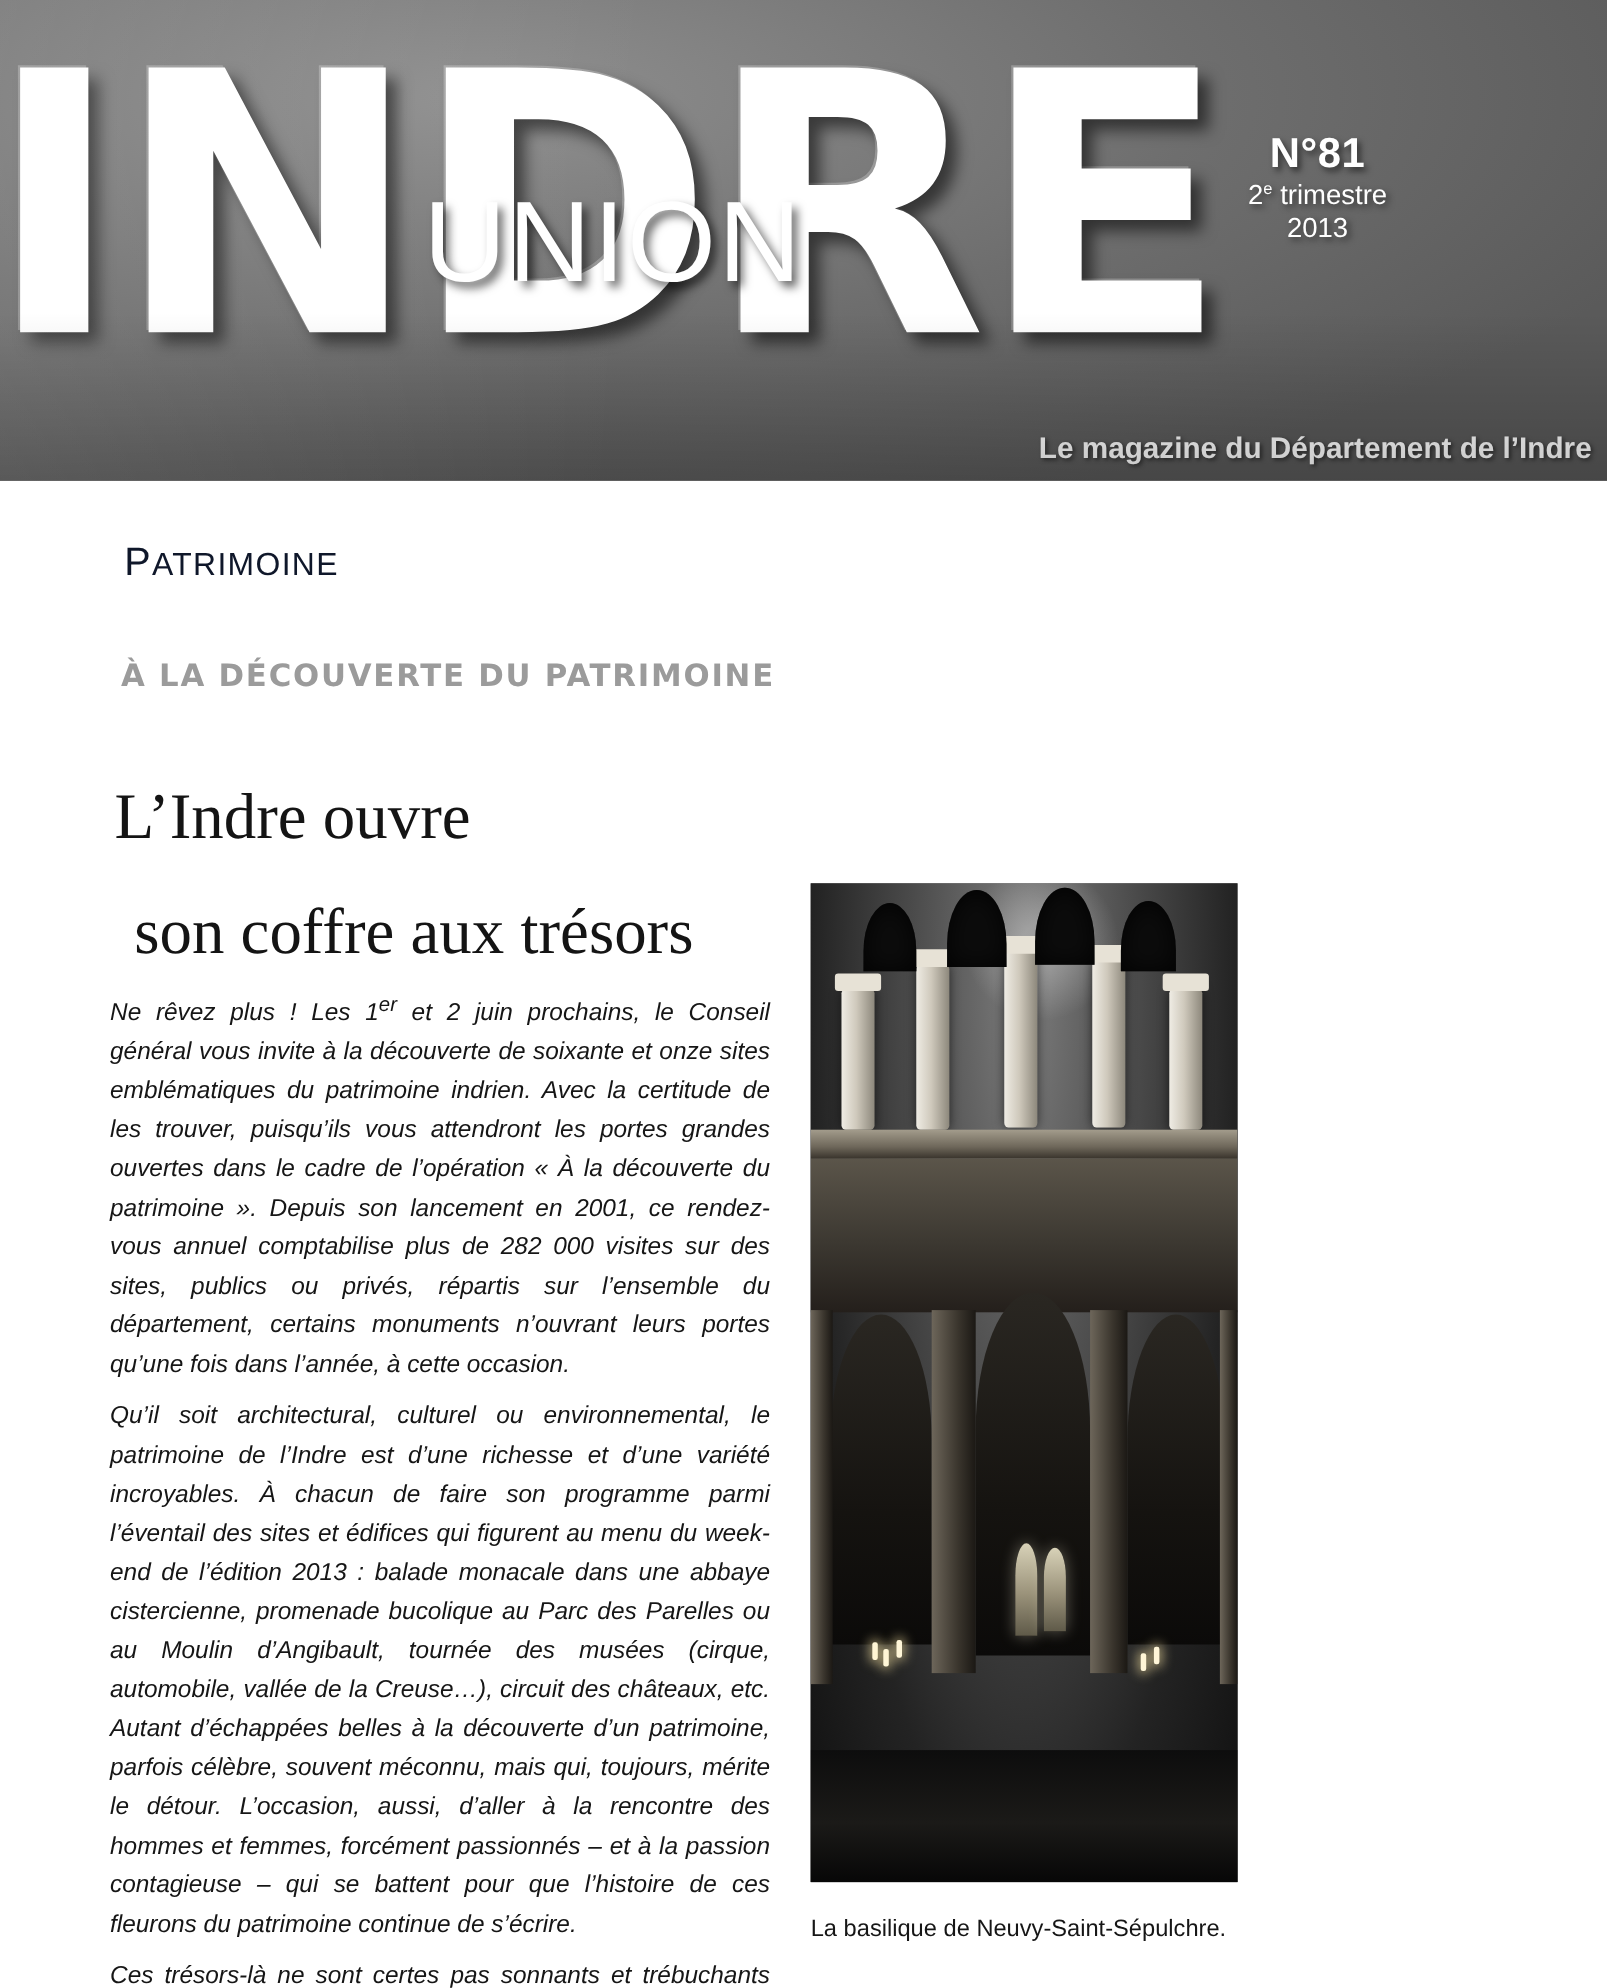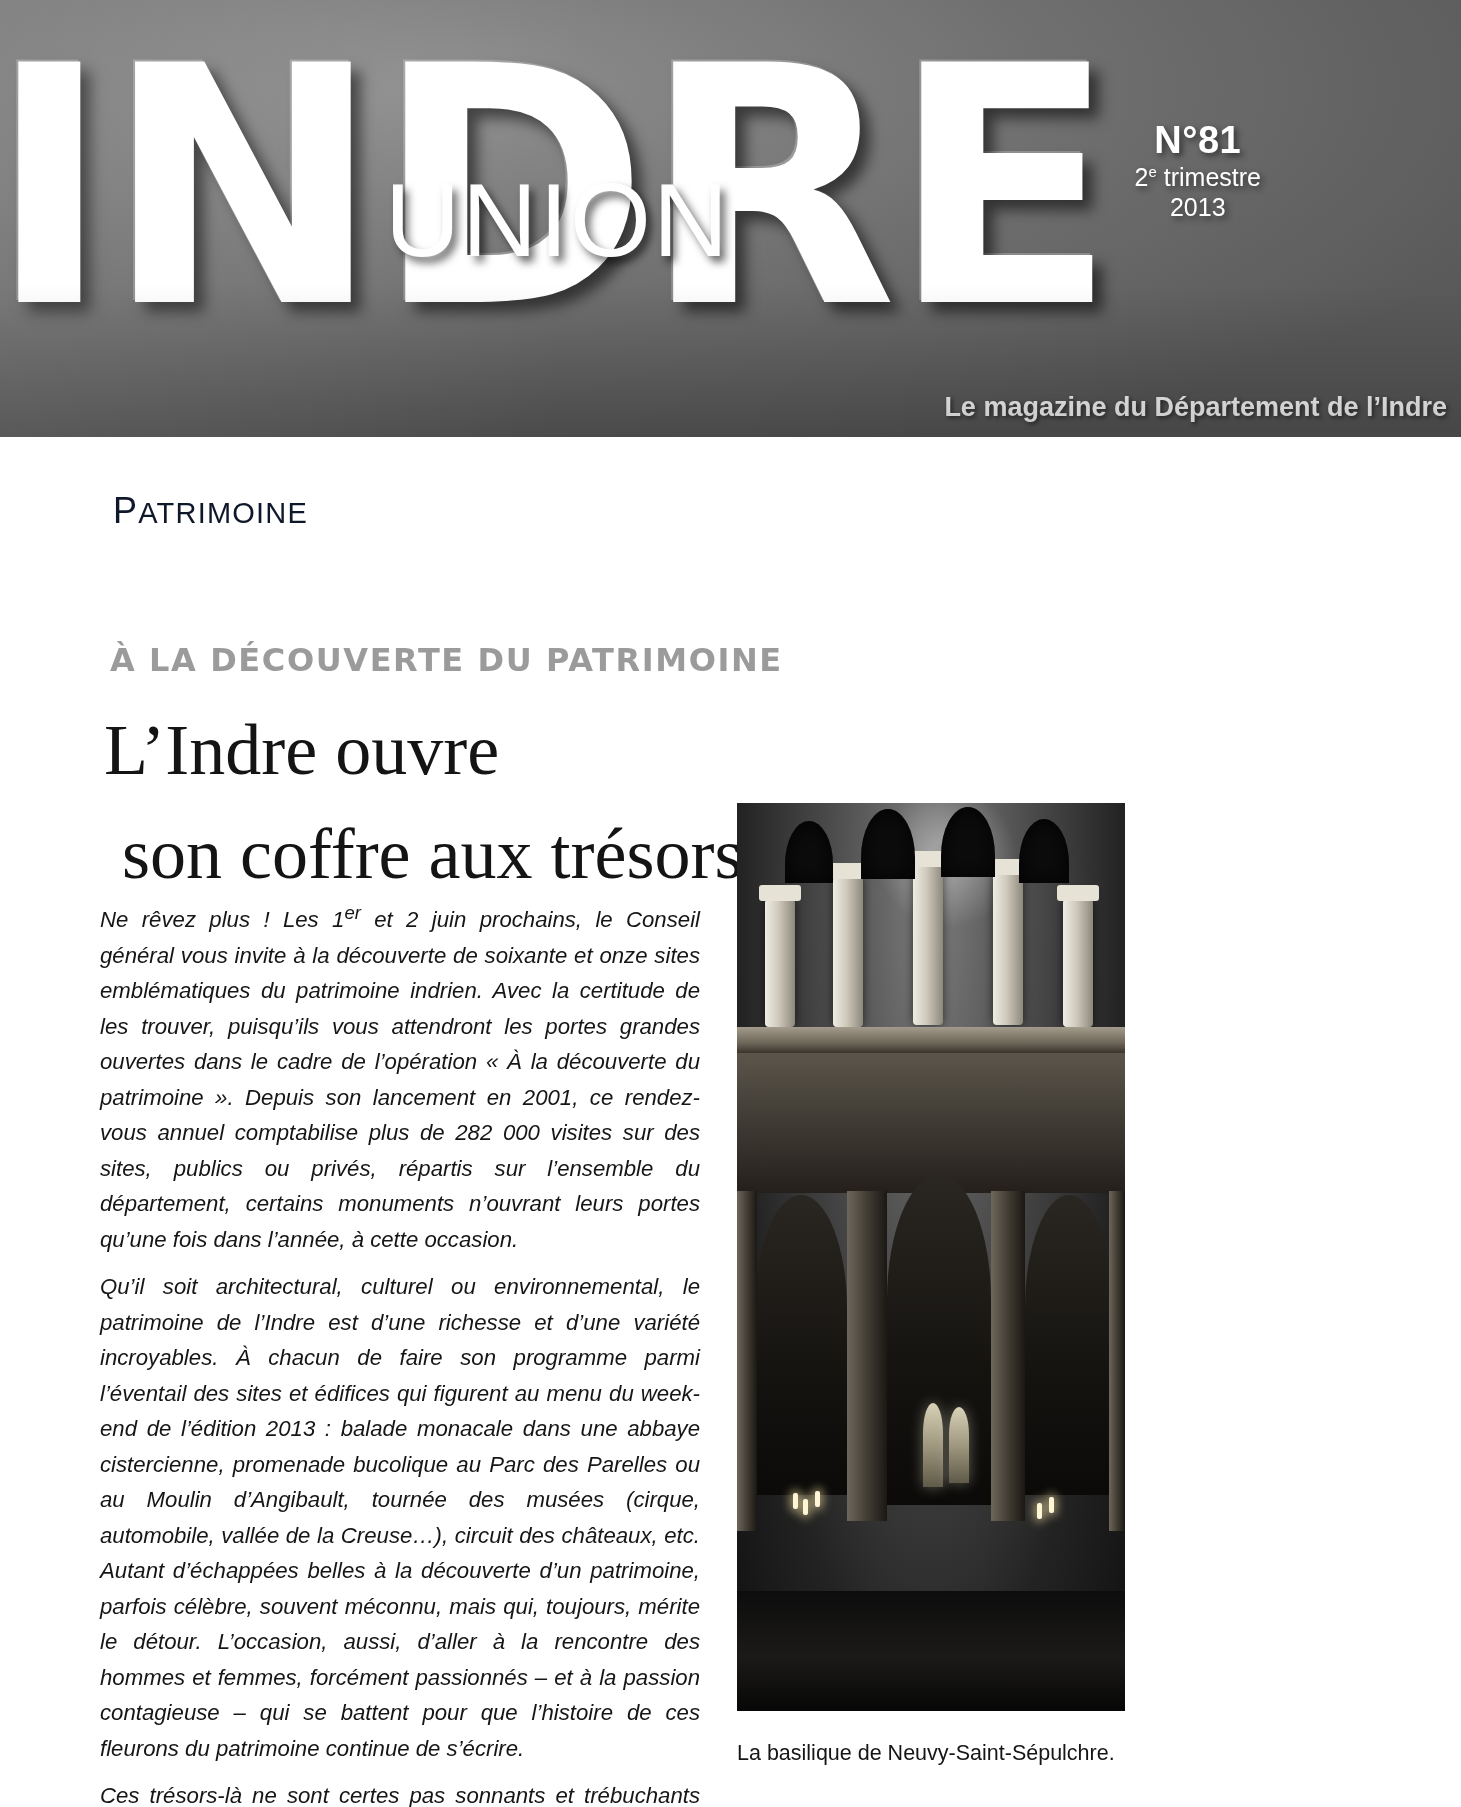--- a/index.html
+++ b/index.html
@@ -114,35 +114,34 @@
     color: #0f172a;
   }
   .rubric .cap { font-size: 36px; }
 
   .kicker {
     position: absolute;
     left: 110px;
     top: 598px;
     font-family: "DejaVu Sans", sans-serif;
     font-weight: 700;
-    font-size: 32px;
+    font-size: 28px;
     letter-spacing: 1.6px;
     color: #9b9b9b;
     white-space: nowrap;
-    margin-top: 43px;
   }
 
   .headline {
     position: absolute;
     left: 104px;
     top: 650px;
     width: 1130px;
     font-family: "Liberation Serif", serif;
     font-weight: 400;
-    font-size: 72px;
+    font-size: 59px;
     line-height: 104px;
     color: #141414;
   }
   .headline .l2 {
     display: block;
     margin-left: 18px;
   }
 
   
   .col-text {

